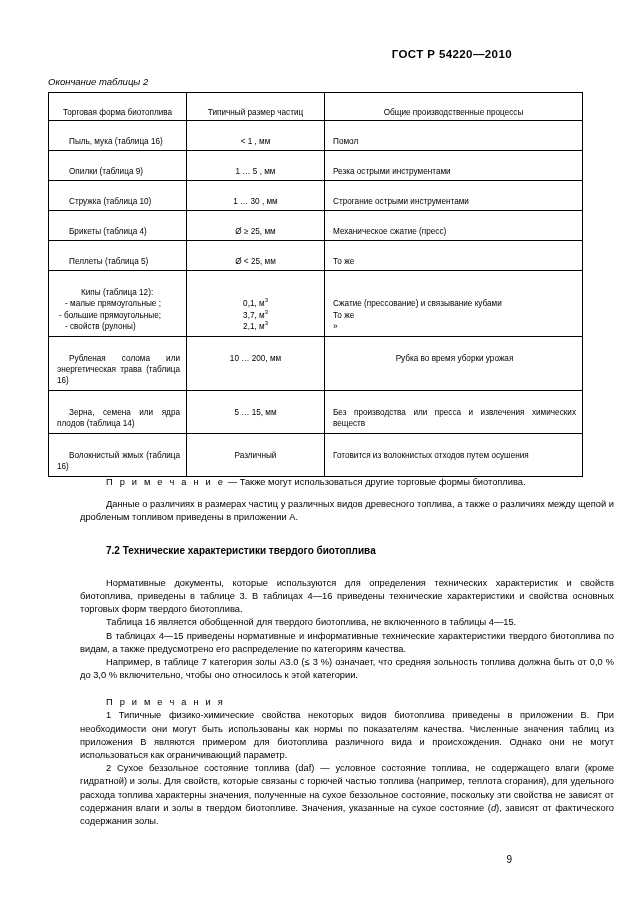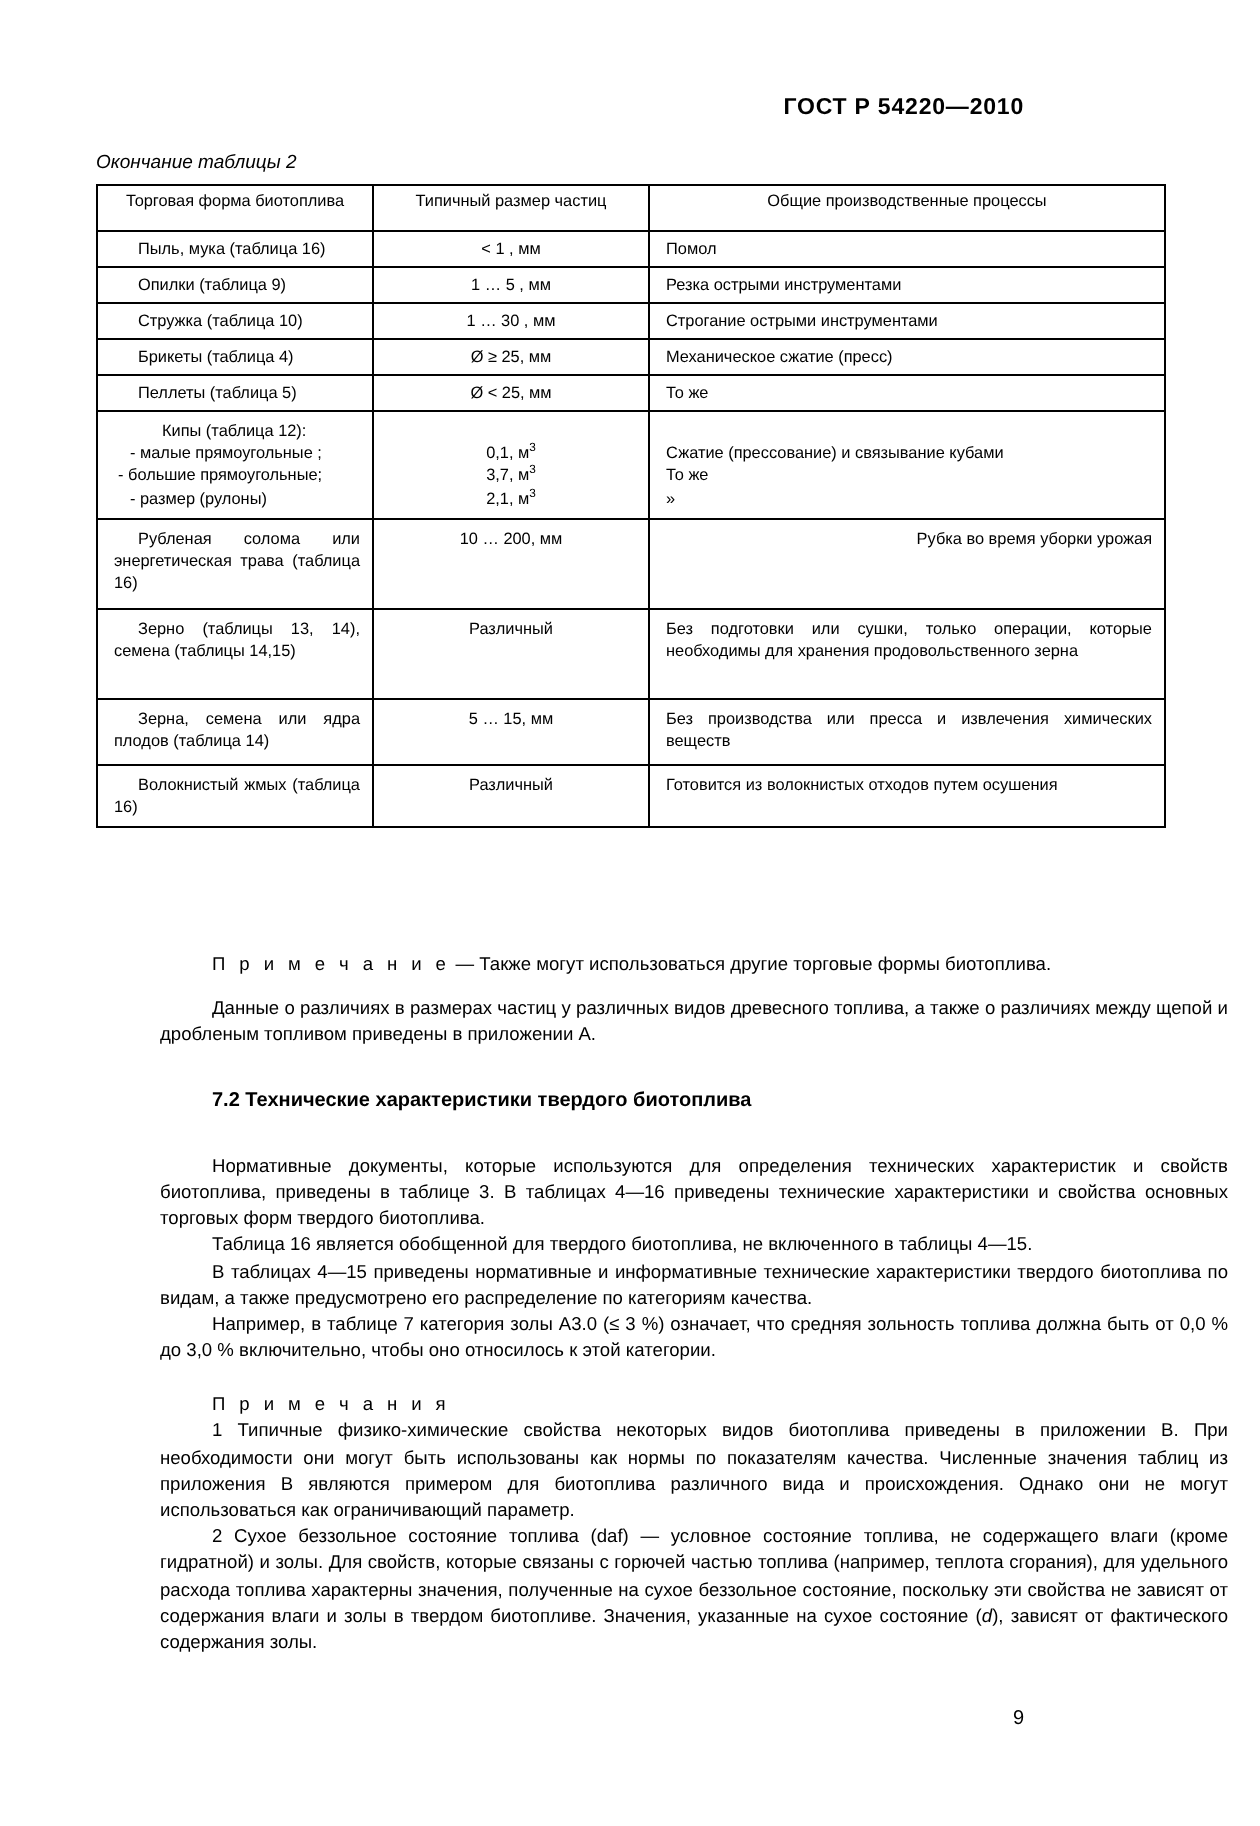--- a/index.html
+++ b/index.html
@@ -69,25 +69,26 @@
   .hdr td {
     text-align: center;
     height: 22px;
     vertical-align: middle;
   }
   .hdr .cell { padding: 2px 4px; }
 
   .cell {
     padding: 4px 6px 4px 8px;
     line-height: 1.35;
+    margin-top: 12px;
   }
   .cell.ctr { text-align: center; padding-left: 4px; padding-right: 4px; }
   .cell.ind { text-indent: 12px; }
   .cell.jst { text-align: justify; text-align-last: left; }
-  .cell.jst-ctr { text-align: right; }
+  .cell.jst-ctr { text-align: center; }
 
   .rowline { height: 17px; vertical-align: middle; padding-left: 16px; }
   .rowline .cell { padding-top: 3px; padding-bottom: 3px; }
 
   .sub { display: block; }
   sup { font-size: 0.72em; vertical-align: super; line-height: 0; }
 
   
   .body-text {
     position: absolute;
@@ -203,21 +204,21 @@
               <div class="cell">То же</div>
             </td>
         </tr>
 
         <tr>
           <td>
             <div class="cell">
               <span class="sub" style="text-indent:12px;display:block;padding-left:12px;">Кипы (таблица 12):</span>
               <span class="sub" style="padding-left:8px;">- малые прямоугольные ;</span>
               <span class="sub" style="padding-left:2px;">- большие прямоугольные;</span>
-              <span class="sub" style="padding-left:8px;">- размер (рулоны)</span>
+              <span class="sub" style="padding-left:8px;">- свойств (рулоны)</span>
             </div>
           </td>
           <td>
             <div class="cell ctr">
               <span class="sub" style="visibility:hidden;">&nbsp;</span>
               <span class="sub">0,1, м<sup>3</sup></span>
               <span class="sub">3,7, м<sup>3</sup></span>
               <span class="sub">2,1, м<sup>3</sup></span>
             </div>
           </td>
@@ -236,31 +237,20 @@
               <div class="cell ind jst">Рубленая солома или энергетическая трава (таблица 16)</div>
             </td>
           <td>
               <div class="cell ctr">10 … 200,  мм</div>
             </td>
           <td>
               <div class="cell jst-ctr">Рубка во время уборки урожая</div>
             </td>
         </tr>
 
-        <tr>
-          <td style="height:44px;">
-              <div class="cell ind jst">Зерно (таблицы 13, 14), семена  (таблицы 14,15)</div>
-            </td>
-          <td>
-              <div class="cell ctr">Различный</div>
-            </td>
-          <td>
-              <div class="cell jst">Без подготовки или сушки, только операции, которые необходимы для хранения продовольственного зерна</div>
-            </td>
-        </tr>
 
         <tr>
           <td style="height:32px;">
               <div class="cell ind jst">Зерна, семена или ядра плодов (таблица 14)</div>
             </td>
           <td>
               <div class="cell ctr">5 … 15,  мм</div>
             </td>
           <td>
               <div class="cell jst">Без производства или пресса и извлечения химических веществ</div>

